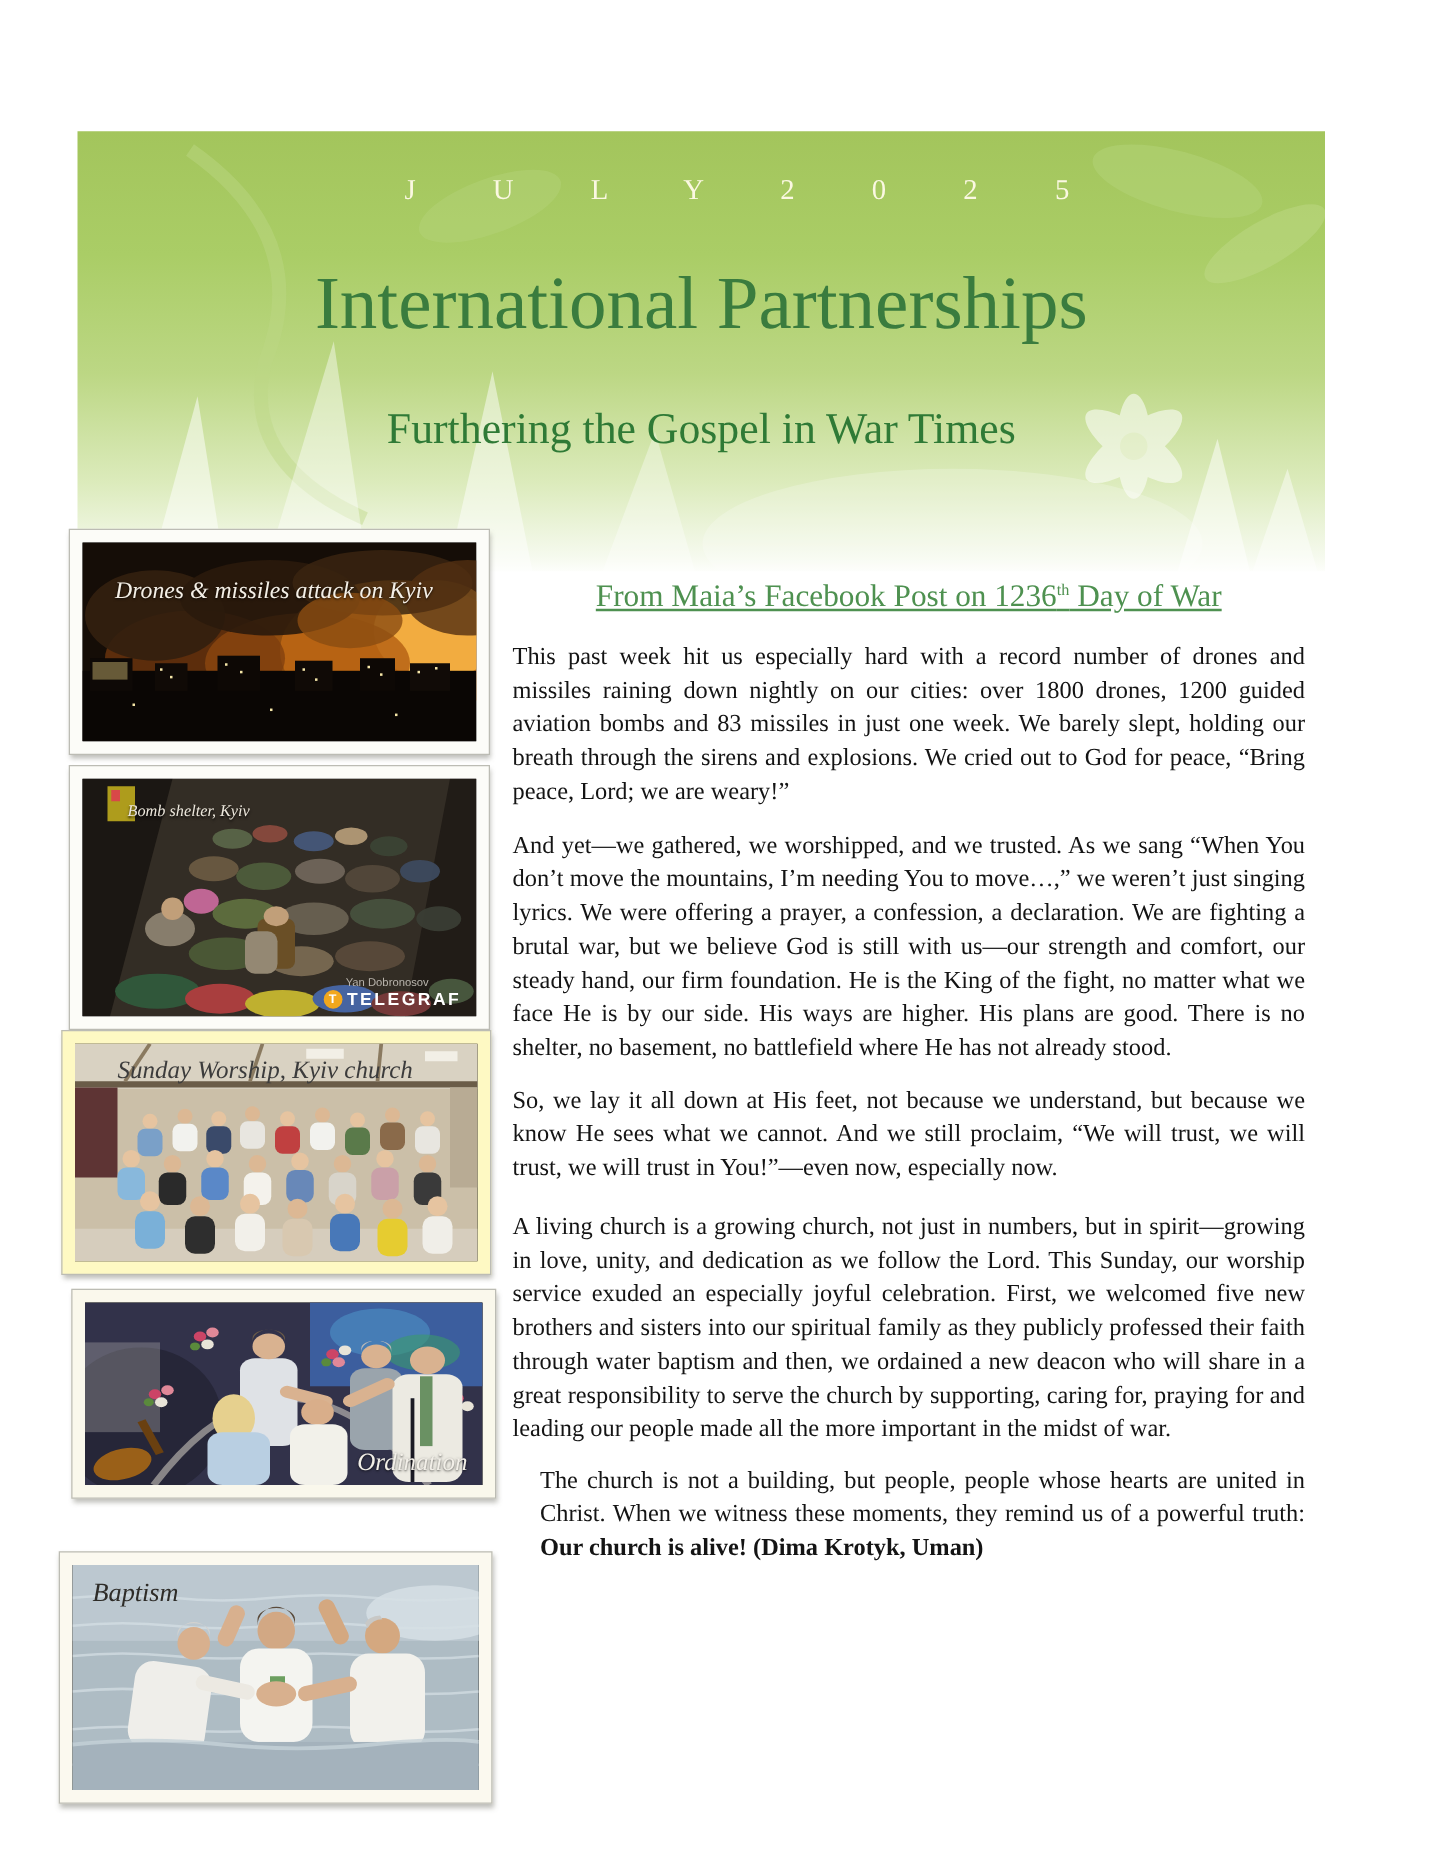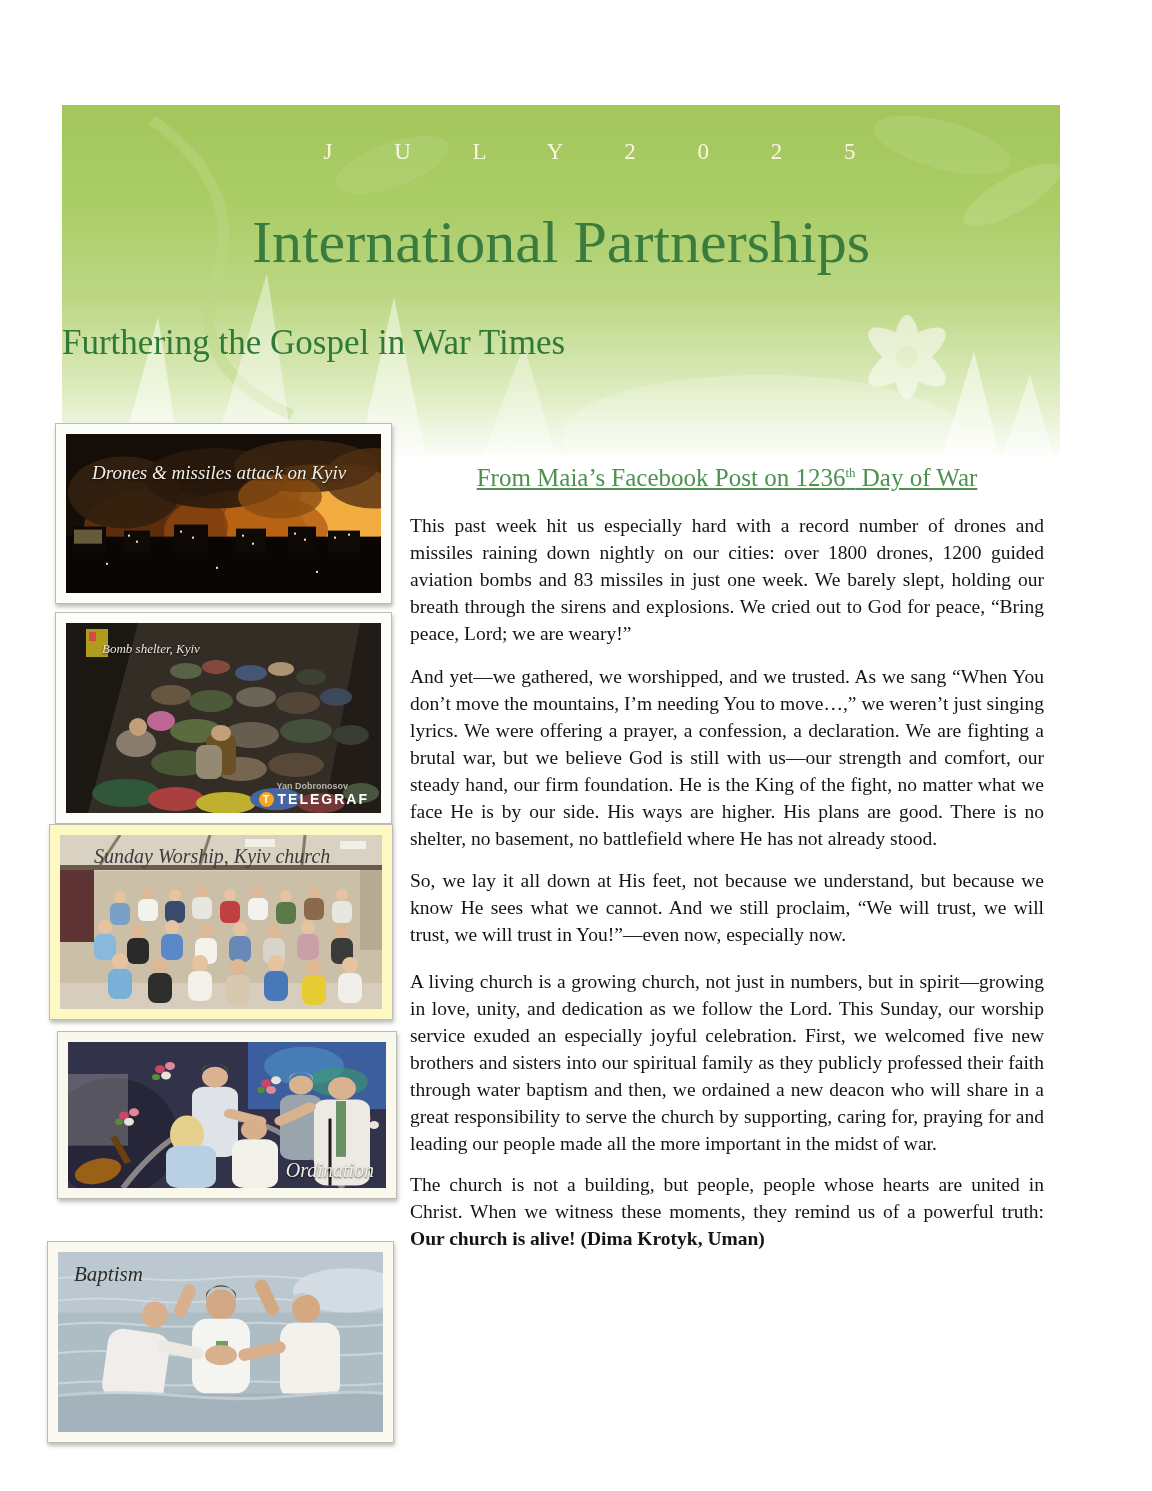--- a/index.html
+++ b/index.html
@@ -18,21 +18,21 @@
   .banner-art{position:absolute;inset:0;width:100%;height:100%;}
   .issue-date{
     position:absolute;top:34px;left:0;width:100%;text-align:center;
     color:#fbf8e2;font-size:23px;letter-spacing:15px;word-spacing:26px;padding-left:36px;
   }
   .title{
     position:absolute;top:104px;left:0;width:100%;margin:0;text-align:center;
     color:#3a7c3e;font-size:60px;font-weight:400;line-height:1.1;
   }
   .subtitle{
-    position:absolute;top:218px;left:0;width:100%;text-align:left;
+    position:absolute;top:218px;left:0;width:100%;text-align:center;
     color:#2f7a36;font-size:35px;
   }
 
   
   .photo-frame{
     position:absolute;margin:0;background:#fcfcf8;border:1px solid #bcbcb4;
     box-shadow:1px 3px 4px rgba(110,110,100,.45);padding:10px;box-sizing:border-box;
   }
   .photo-frame svg{display:block;width:100%;height:100%;background:#000;}
   .pf1{left:55px;top:423px;width:337px;height:181px;}
@@ -43,42 +43,42 @@
   .cap{
     position:absolute;font-style:italic;white-space:nowrap;
     font-family:"Liberation Serif","DejaVu Serif",serif;
   }
   .cap1{top:38px;left:36px;color:#f4efe6;font-size:19px;text-shadow:0 1px 2px rgba(0,0,0,.8);}
   .cap2{top:28px;left:46px;color:#ece7dc;font-size:13px;text-shadow:0 1px 2px rgba(0,0,0,.8);}
   .cap3{top:20px;left:44px;color:#3c3c3c;font-size:20px;}
   .cap4{bottom:16px;right:22px;color:#f2efe8;font-size:20px;text-shadow:0 1px 2px rgba(0,0,0,.7);}
   .cap5{top:20px;left:26px;color:#2e2c28;font-size:21px;}
   .wm{position:absolute;right:22px;bottom:16px;text-align:left;}
-  .wm-credit{color:#b9b4ac;font-size:9px;font-family:"Liberation Sans",sans-serif;margin-left:18px;font-weight:bold;}
+  .wm-credit{color:#b9b4ac;font-size:9px;font-family:"Liberation Sans",sans-serif;margin-left:18px;}
   .wm-row{display:flex;align-items:center;gap:4px;}
   .wm-badge{
     width:15px;height:15px;border-radius:50%;background:#f2a71d;color:#fff;
     font-family:"Liberation Sans",sans-serif;font-weight:bold;font-size:10px;
     display:flex;align-items:center;justify-content:center;
   }
   .wm-name{color:#fff;font-family:"Liberation Sans",sans-serif;font-weight:bold;font-size:14px;letter-spacing:2px;}
 
   
   .text-col{position:absolute;left:410px;top:462px;width:634px;color:#141414;}
   .h-green{margin:0;text-align:center;font-size:25px;line-height:1.25;text-decoration:underline;}
   .h1a{color:#4e9150;font-weight:400;}
   .h1a sup{font-size:13px;}
   .h2a{color:#55a144;font-weight:700;margin-top:37px;}
   .body-p{
     margin:19px 0 0 0;text-align:justify;font-size:19.5px;line-height:27px;
   }
   .body-p.p2{margin-top:16px;}
   .body-p.p3{margin-top:15px;}
   .body-p.p4{margin-top:20px;}
-  .body-p.p5{margin-top:14px;}
+  .body-p.p5{margin-top:14px;margin-left:22px;}
 </style>
 </head>
 <body>
 
 <div class="page">
 
   <header class="banner">
     <svg class="banner-art" viewBox="0 0 998 352" preserveAspectRatio="none" aria-hidden="true">
       <path d="M90,15 Q190,85 150,185 Q130,265 230,310" stroke="#bdd884" stroke-width="11" fill="none" opacity="0.45"></path>
       <ellipse cx="330" cy="60" rx="60" ry="22" fill="#b6d47c" opacity="0.4" transform="rotate(-20 330 60)"></ellipse>

